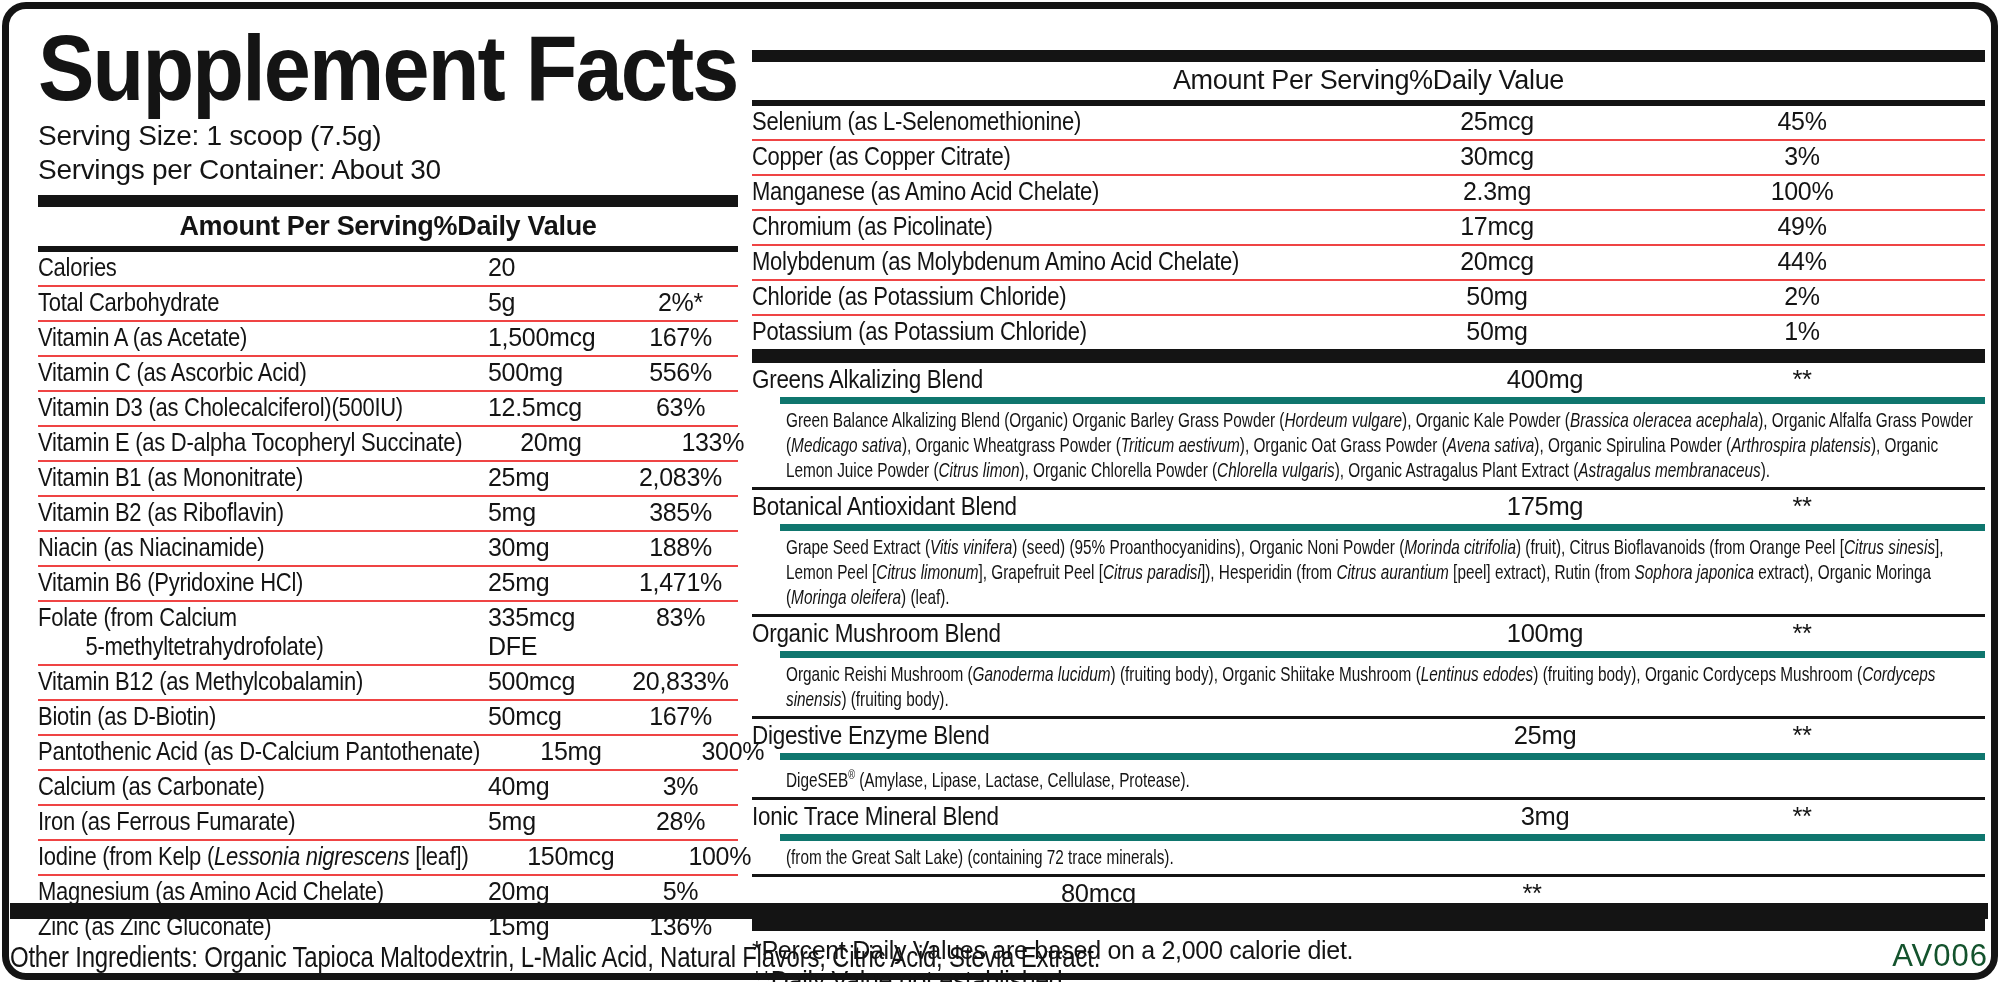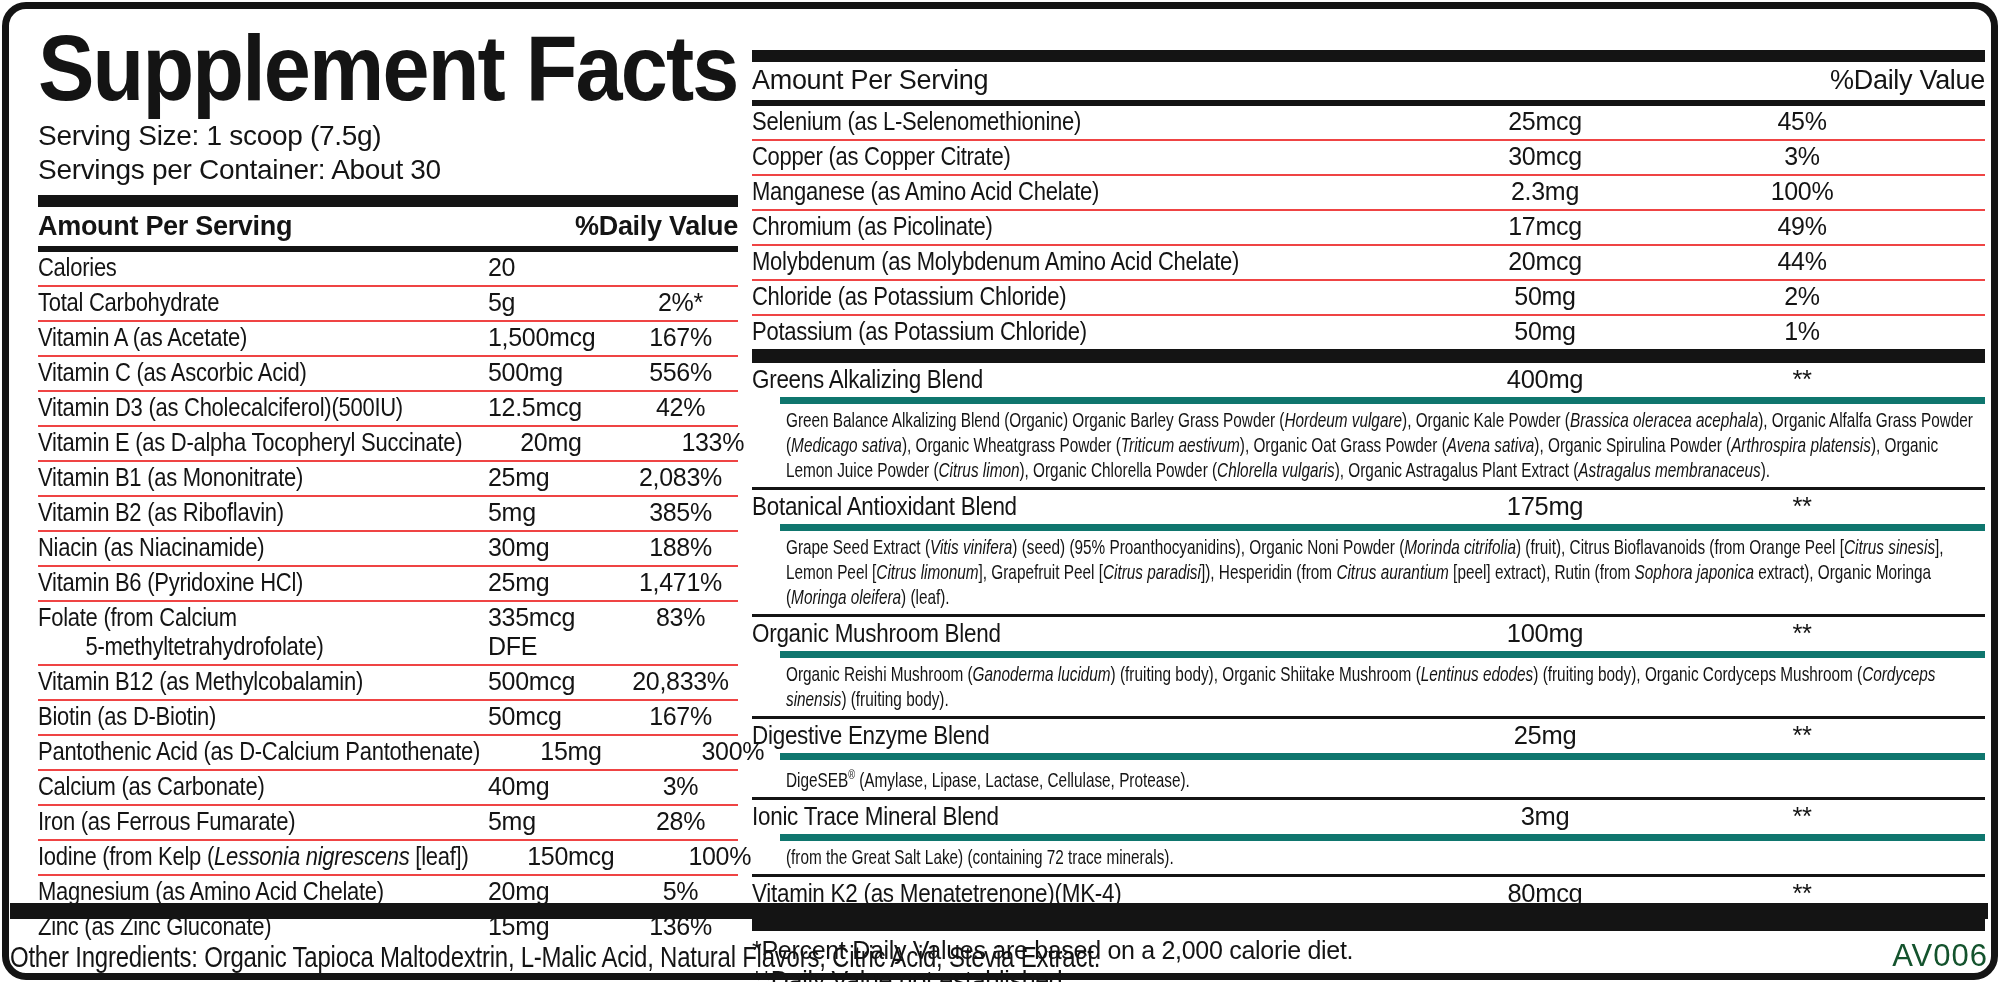--- a/index.html
+++ b/index.html
@@ -12,35 +12,35 @@
 
   .bar{background:#141414;}
   .cond{display:inline-block;transform:scaleX(0.88);transform-origin:0 50%;white-space:nowrap;}
 
   
   .left-col{position:absolute;left:38px;top:22px;width:700px;}
   .title{font-size:92px;font-weight:bold;letter-spacing:-2px;line-height:1.0;
          transform:scaleX(0.92);transform-origin:0 0;white-space:nowrap;}
   .serving{font-size:28px;line-height:1.2;margin-top:5px;letter-spacing:-0.3px;}
   .left-table{margin-top:9px;}
-  .thead{display:flex;justify-content:space-between;font-size:27px;padding:4px 0;letter-spacing:-0.3px;}
+  .thead{display:flex;justify-content:center;font-size:27px;padding:4px 0;letter-spacing:-0.3px;}
   .thead.bold{font-weight:bold;}
   .bar.t12{height:12px;} .bar.t6{height:6px;} .bar.t14{height:14px;} .bar.t20{height:20px;} .bar.t16{height:16px;}
 
   .trow{display:grid;align-items:start;font-size:25px;letter-spacing:-0.3px;padding:1px 0 3px;}
   .left-table .trow{grid-template-columns:1fr 135px 115px;}
   .trow + .trow{border-top:2px solid #ef4444;}
   .cell.amt{}
   .cell.dv{text-align:center;}
   .ind{padding-left:54px;}
 
   
   .right-col{position:absolute;left:752px;top:50px;width:1233px;}
   .right-col .thead{font-size:27px;padding:3px 0 4px;}
-  .right-table .trow{grid-template-columns:1fr 200px 340px;}
+  .right-table .trow{grid-template-columns:1fr 200px 340px;gap:48px;}
   .right-table .cell.amt{text-align:center;}
   .right-table .cell.dv{padding-right:26px;}
 
   .blends .blend + .blend{border-top:3px solid #141414;}
   .blend .trow{grid-template-columns:1fr 200px 340px;font-size:25.5px;padding:2px 0 3px;}
   .blend .cell.amt{text-align:center;}
   .blend .cell.dv{padding-right:26px;}
   .desc-wrap{margin-left:28px;border-top:7px solid #0f766e;}
   .desc{padding:3px 0 5px 6px;}
   .desc-inner{display:block;width:137%;transform:scaleX(0.73);transform-origin:0 0;
@@ -94,21 +94,21 @@
 
   <div class="trow">
     <div class="cell label"><span class="cond">Vitamin C (as Ascorbic Acid)</span></div>
     <div class="cell amt">500mg</div>
     <div class="cell dv">556%</div>
   </div>
 
   <div class="trow">
     <div class="cell label"><span class="cond">Vitamin D3 (as Cholecalciferol)(500IU)</span></div>
     <div class="cell amt">12.5mcg</div>
-    <div class="cell dv">42%</div>
+    <div class="cell dv">63%</div>
   </div>
 
   <div class="trow">
     <div class="cell label"><span class="cond">Vitamin E (as D-alpha Tocopheryl Succinate)</span></div>
     <div class="cell amt">20mg</div>
     <div class="cell dv">133%</div>
   </div>
 
   <div class="trow">
     <div class="cell label"><span class="cond">Vitamin B1 (as Mononitrate)</span></div>
@@ -303,21 +303,20 @@
     </div>
     <div class="desc-wrap">
       <div class="desc">
             <span class="desc-inner">(from the Great Salt Lake) (containing 72 trace minerals).</span>
           </div>
     </div>
   </div>
 
   <div class="blend">
     <div class="trow">
-      <div class="cell label"><span class="cond">Vitamin K2 (as Menatetrenone)(MK-4)</span></div>
       <div class="cell amt">80mcg</div>
       <div class="cell dv">**</div>
     </div>
 
   </div>
 </div>
   <div class="bar t20"></div>
   <div class="footnotes">
     <div>*Percent Daily Values are based on a 2,000 calorie diet.</div>
     <div>**Daily Value not established.</div>

